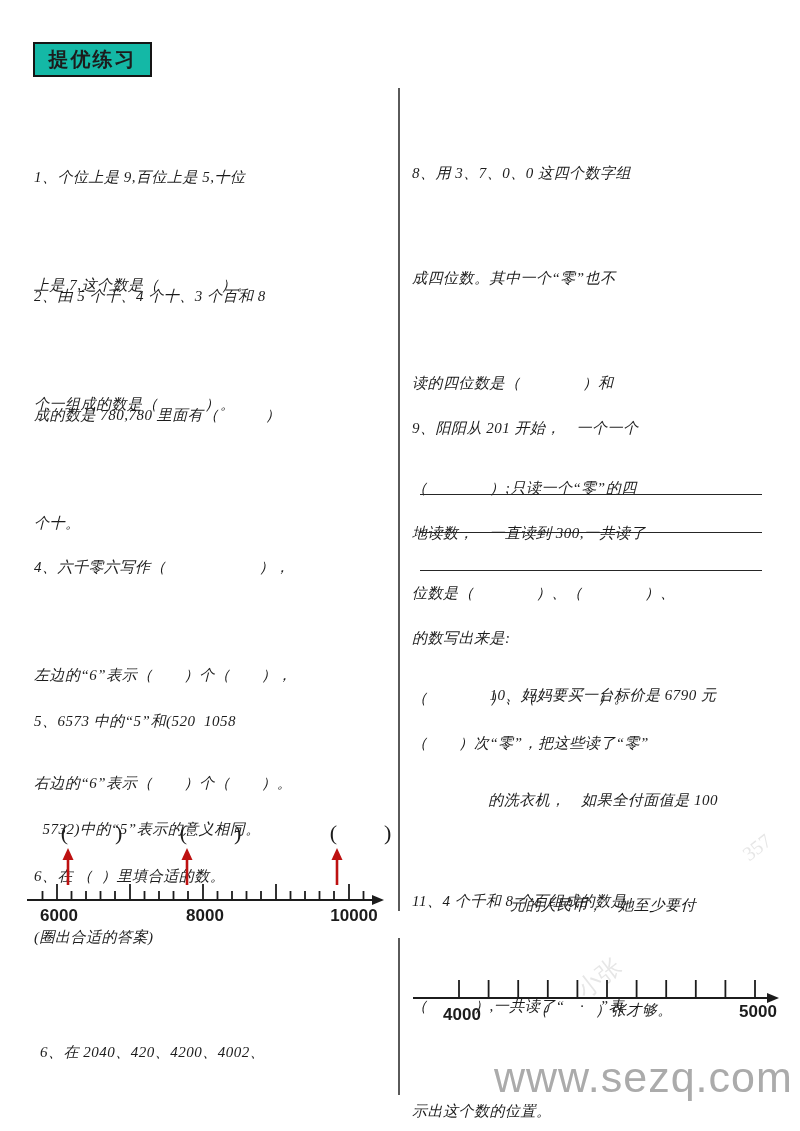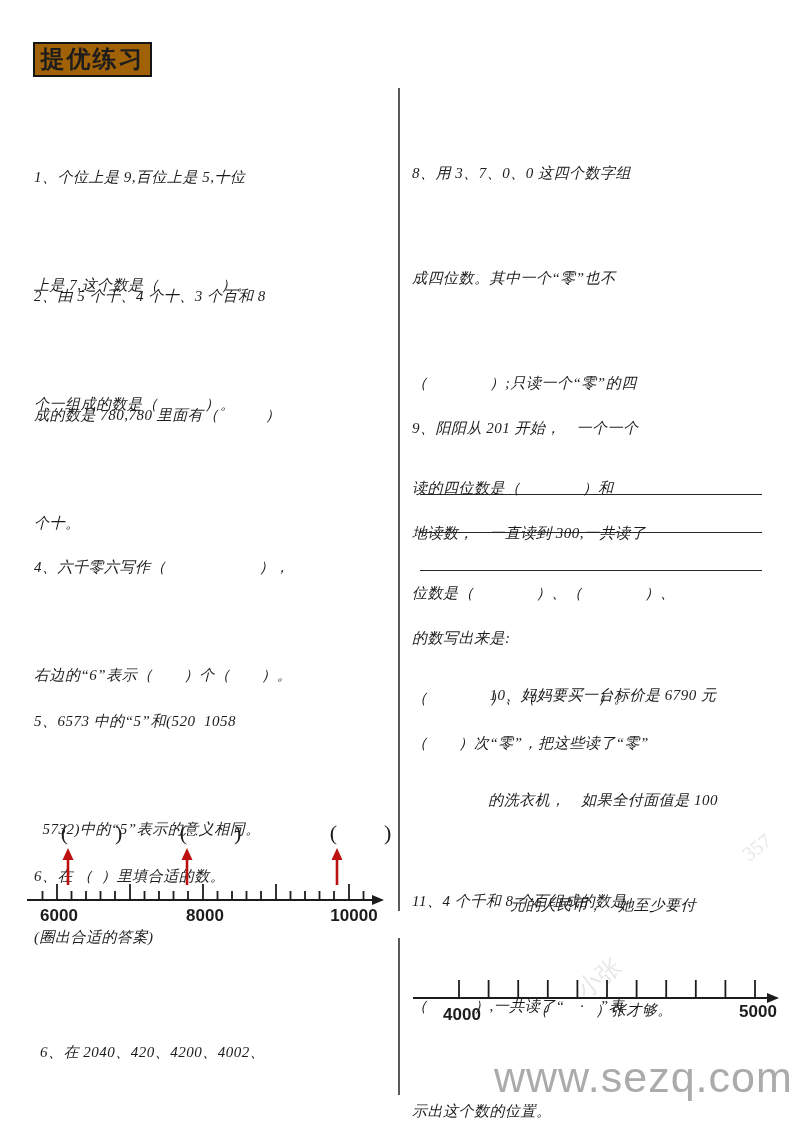--- a/index.html
+++ b/index.html
@@ -7,22 +7,22 @@
     width:800px;height:1131px;position:relative;overflow:hidden;
     background:#ffffff;color:#1c1c1c;
     font-family:"Liberation Serif","DejaVu Serif",serif;
   }
   .pblock{position:absolute;font-size:15px;letter-spacing:.5px;white-space:pre;font-style:italic;}
   .left-col .pblock,.pblock.lcol{left:34px;width:362px;line-height:36px;}
   .pblock.rcol{left:412px;width:382px;line-height:35px;}
   .pline{display:block;}
   .title-box{
     position:absolute;left:33px;top:42px;width:115px;height:31px;
-    background:#a16207;border:2px solid #151515;
-    font-size:24px;font-weight:bold;line-height:31px;text-align:center;
+    background:#14b8a6;border:2px solid #151515;
+    font-size:20px;font-weight:bold;line-height:31px;text-align:center;
     letter-spacing:2px;
   }
   .divider{position:absolute;left:398px;width:1.5px;background:#5a5a5a;}
   #divider-seg1{top:88px;height:823px;}
   #divider-seg2{top:938px;height:157px;}
   .answer-line{position:absolute;left:420px;width:342px;height:0;border-top:1.8px solid #262626;}
   #ans-line-1{top:494px;} #ans-line-2{top:532px;} #ans-line-3{top:570px;}
   .paren-slot{
     position:absolute;top:818px;font-size:22px;transform:translateX(-50%);
     white-space:pre;letter-spacing:1px;
@@ -71,20 +71,21 @@
   <span class="pline">个一组成的数是（　　　）。</span>
 </div>
 
 <div class="pblock lcol" style="top:325px;">
   <span class="pline">成的数是 780,780 里面有（　　　）</span>
   <span class="pline">个十。</span>
 </div>
 
 <div class="pblock lcol" style="top:477px;">
   <span class="pline">4、六千零六写作（　　　　　　），</span>
+  <span class="pline">左边的“6”表示（　　）个（　　），</span>
   <span class="pline">右边的“6”表示（　　）个（　　）。</span>
 </div>
 
 <div class="pblock lcol" style="top:631px;">
   <span class="pline">5、6573 中的“5”和(520  1058</span>
   <span class="pline">  5732)中的“5”表示的意义相同。</span>
   <span class="pline">(圈出合适的答案)</span>
 </div>
 
 <div class="pblock lcol" style="top:786px;">
@@ -145,22 +146,22 @@
 <div class="pblock lcol" style="top:962px;left:40px;">
   <span class="pline">6、在 2040、420、4200、4002、</span>
   
   
   
 </div>
 
 <div class="pblock rcol" style="top:86px;">
   <span class="pline">8、用 3、7、0、0 这四个数字组</span>
   <span class="pline">成四位数。其中一个“零”也不</span>
+  <span class="pline">读的四位数是（　　　　）和</span>
   <span class="pline">（　　　　）;只读一个“零”的四</span>
-  <span class="pline">读的四位数是（　　　　）和</span>
   <span class="pline">位数是（　　　　）、（　　　　）、</span>
   <span class="pline">（　　　　）、（　　　　）。</span>
 </div>
 
 <div class="pblock rcol" style="top:341px;">
   <span class="pline">9、阳阳从 201 开始，　一个一个</span>
   <span class="pline">地读数，　一直读到 300,一共读了</span>
   <span class="pline">的数写出来是:</span>
   <span class="pline">（　　）次“零”，把这些读了“零”</span>
 </div>

